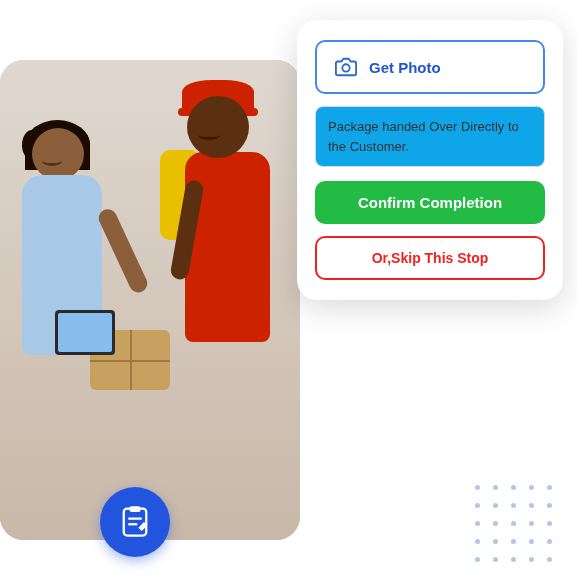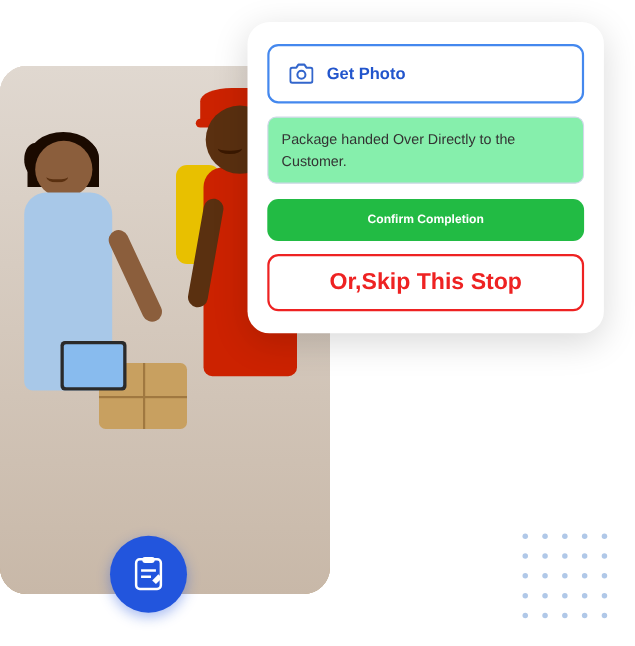--- a/index.html
+++ b/index.html
@@ -141,23 +141,23 @@
     .dot {
       width: 5px;
       height: 5px;
       background: #b0c8e8;
       border-radius: 50%;
     }
 
     
     .card-panel {
       position: absolute;
-      right: 28px;
+      right: 14px;
       top: 20px;
-      width: 324px;
+      width: 266px;
       background: #ffffff;
       border-radius: 20px;
       box-shadow: 0 8px 32px rgba(0,0,0,0.15);
       padding: 20px 18px;
       z-index: 20;
     }
 
     .btn-outline-blue {
       display: flex;
       align-items: center;
@@ -188,50 +188,50 @@
       margin-bottom: 6px;
     }
 
     .notes-box {
       width: 100%;
       border: 1.5px solid #d0d8e8;
       border-radius: 8px;
       padding: 10px 12px;
       font-size: 13px;
       color: #333;
-      background: #86efac;
+      background: #0ea5e9;
       margin-bottom: 14px;
       min-height: 60px;
       line-height: 1.5;
     }
 
     .btn-confirm {
       display: block;
       width: 100%;
       padding: 13px;
       background: #22bb44;
       color: #fff;
       border: none;
       border-radius: 10px;
-      font-size: 11px;
+      font-size: 15px;
       font-weight: 700;
       cursor: pointer;
       margin-bottom: 12px;
       text-align: center;
     }
 
     .btn-skip {
       display: block;
       width: 100%;
       padding: 12px;
       background: #fff;
       color: #ee2222;
       border: 2px solid #ee2222;
       border-radius: 10px;
-      font-size: 21px;
+      font-size: 14px;
       font-weight: 600;
       cursor: pointer;
       text-align: center;
     }
 
     
     .icon-camera {
       color: #3366cc;
     }
     .icon-signature {

